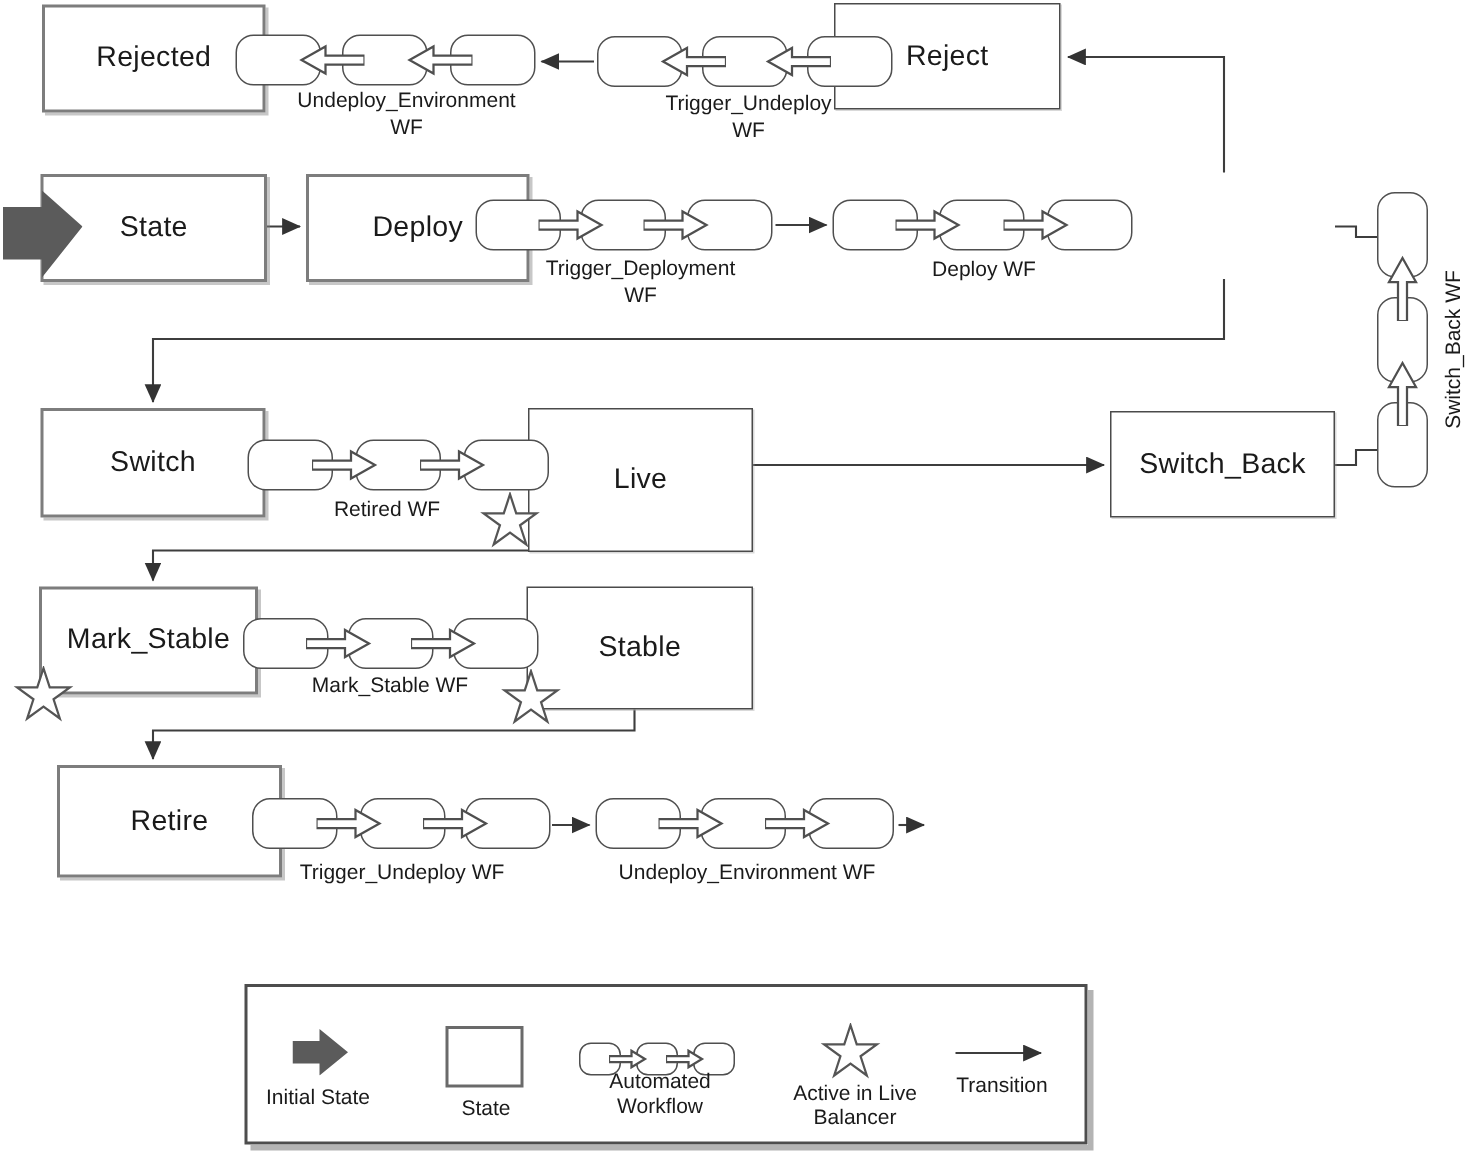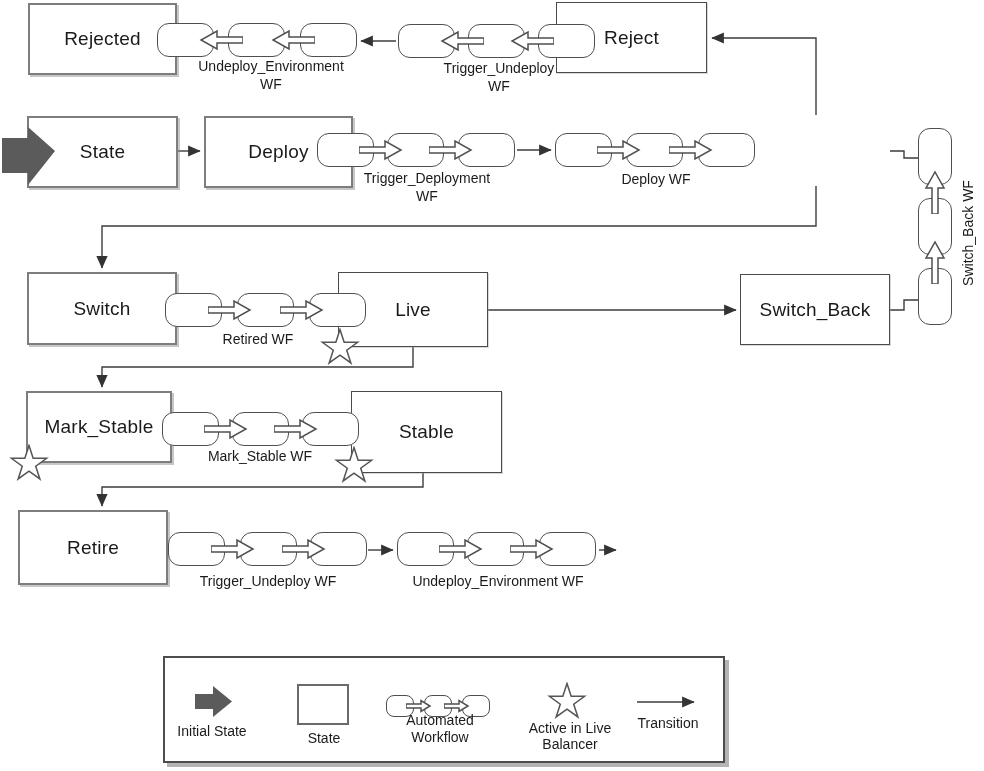--- a/index.html
+++ b/index.html
@@ -100,33 +100,33 @@
     </div>
     <div class="state-box thick" style="left: 27px; top: 116px; width: 151px; height: 72px;">
       <span>State</span>
     </div>
     <div class="state-box thick" style="left: 204px; top: 116px; width: 149px; height: 72px;">
       <span>Deploy</span>
     </div>
     <div class="state-box thick" style="left: 27px; top: 272px; width: 150px; height: 73px;">
       <span>Switch</span>
     </div>
-    <div class="state-box thin" style="left: 338px; top: 272px; width: 150px; height: 75px;">
+    <div class="state-box thin" style="left: 352px; top: 272px; width: 150px; height: 96px;">
       <span>Live</span>
     </div>
     <div class="state-box thin" style="left: 740px; top: 274px; width: 150px; height: 71px;">
       <span>Switch_Back</span>
     </div>
     <div class="state-box thick" style="left: 26px; top: 391px; width: 146px; height: 72px;">
       <span>Mark_Stable</span>
     </div>
     <div class="state-box thin" style="left: 351px; top: 391px; width: 151px; height: 82px;">
       <span>Stable</span>
     </div>
-    <div class="state-box thick" style="left: 18px; top: 510px; width: 150px; height: 75px;">
+    <div class="state-box thick" style="left: 38px; top: 510px; width: 150px; height: 75px;">
       <span>Retire</span>
     </div>
     <div class="pill" style="left: 157px; top: 23px; width: 57px; height: 34px;"></div>
     <div class="link-arrow" style="left: 199px; top: 28px;"><svg width="44" height="24" viewBox="0 0 44 24">
         <path d="M44 9 H18 V3 L2 12 L18 21 V15 H44 Z" fill="#ffffff" stroke="#4f4f4f" stroke-width="1.5"></path>
       </svg></div>
     <div class="pill" style="left: 228px; top: 23px; width: 57px; height: 34px;"></div>
     <div class="link-arrow" style="left: 270.5px; top: 28px;"><svg width="44" height="24" viewBox="0 0 44 24">
         <path d="M44 9 H18 V3 L2 12 L18 21 V15 H44 Z" fill="#ffffff" stroke="#4f4f4f" stroke-width="1.5"></path>
       </svg></div>

